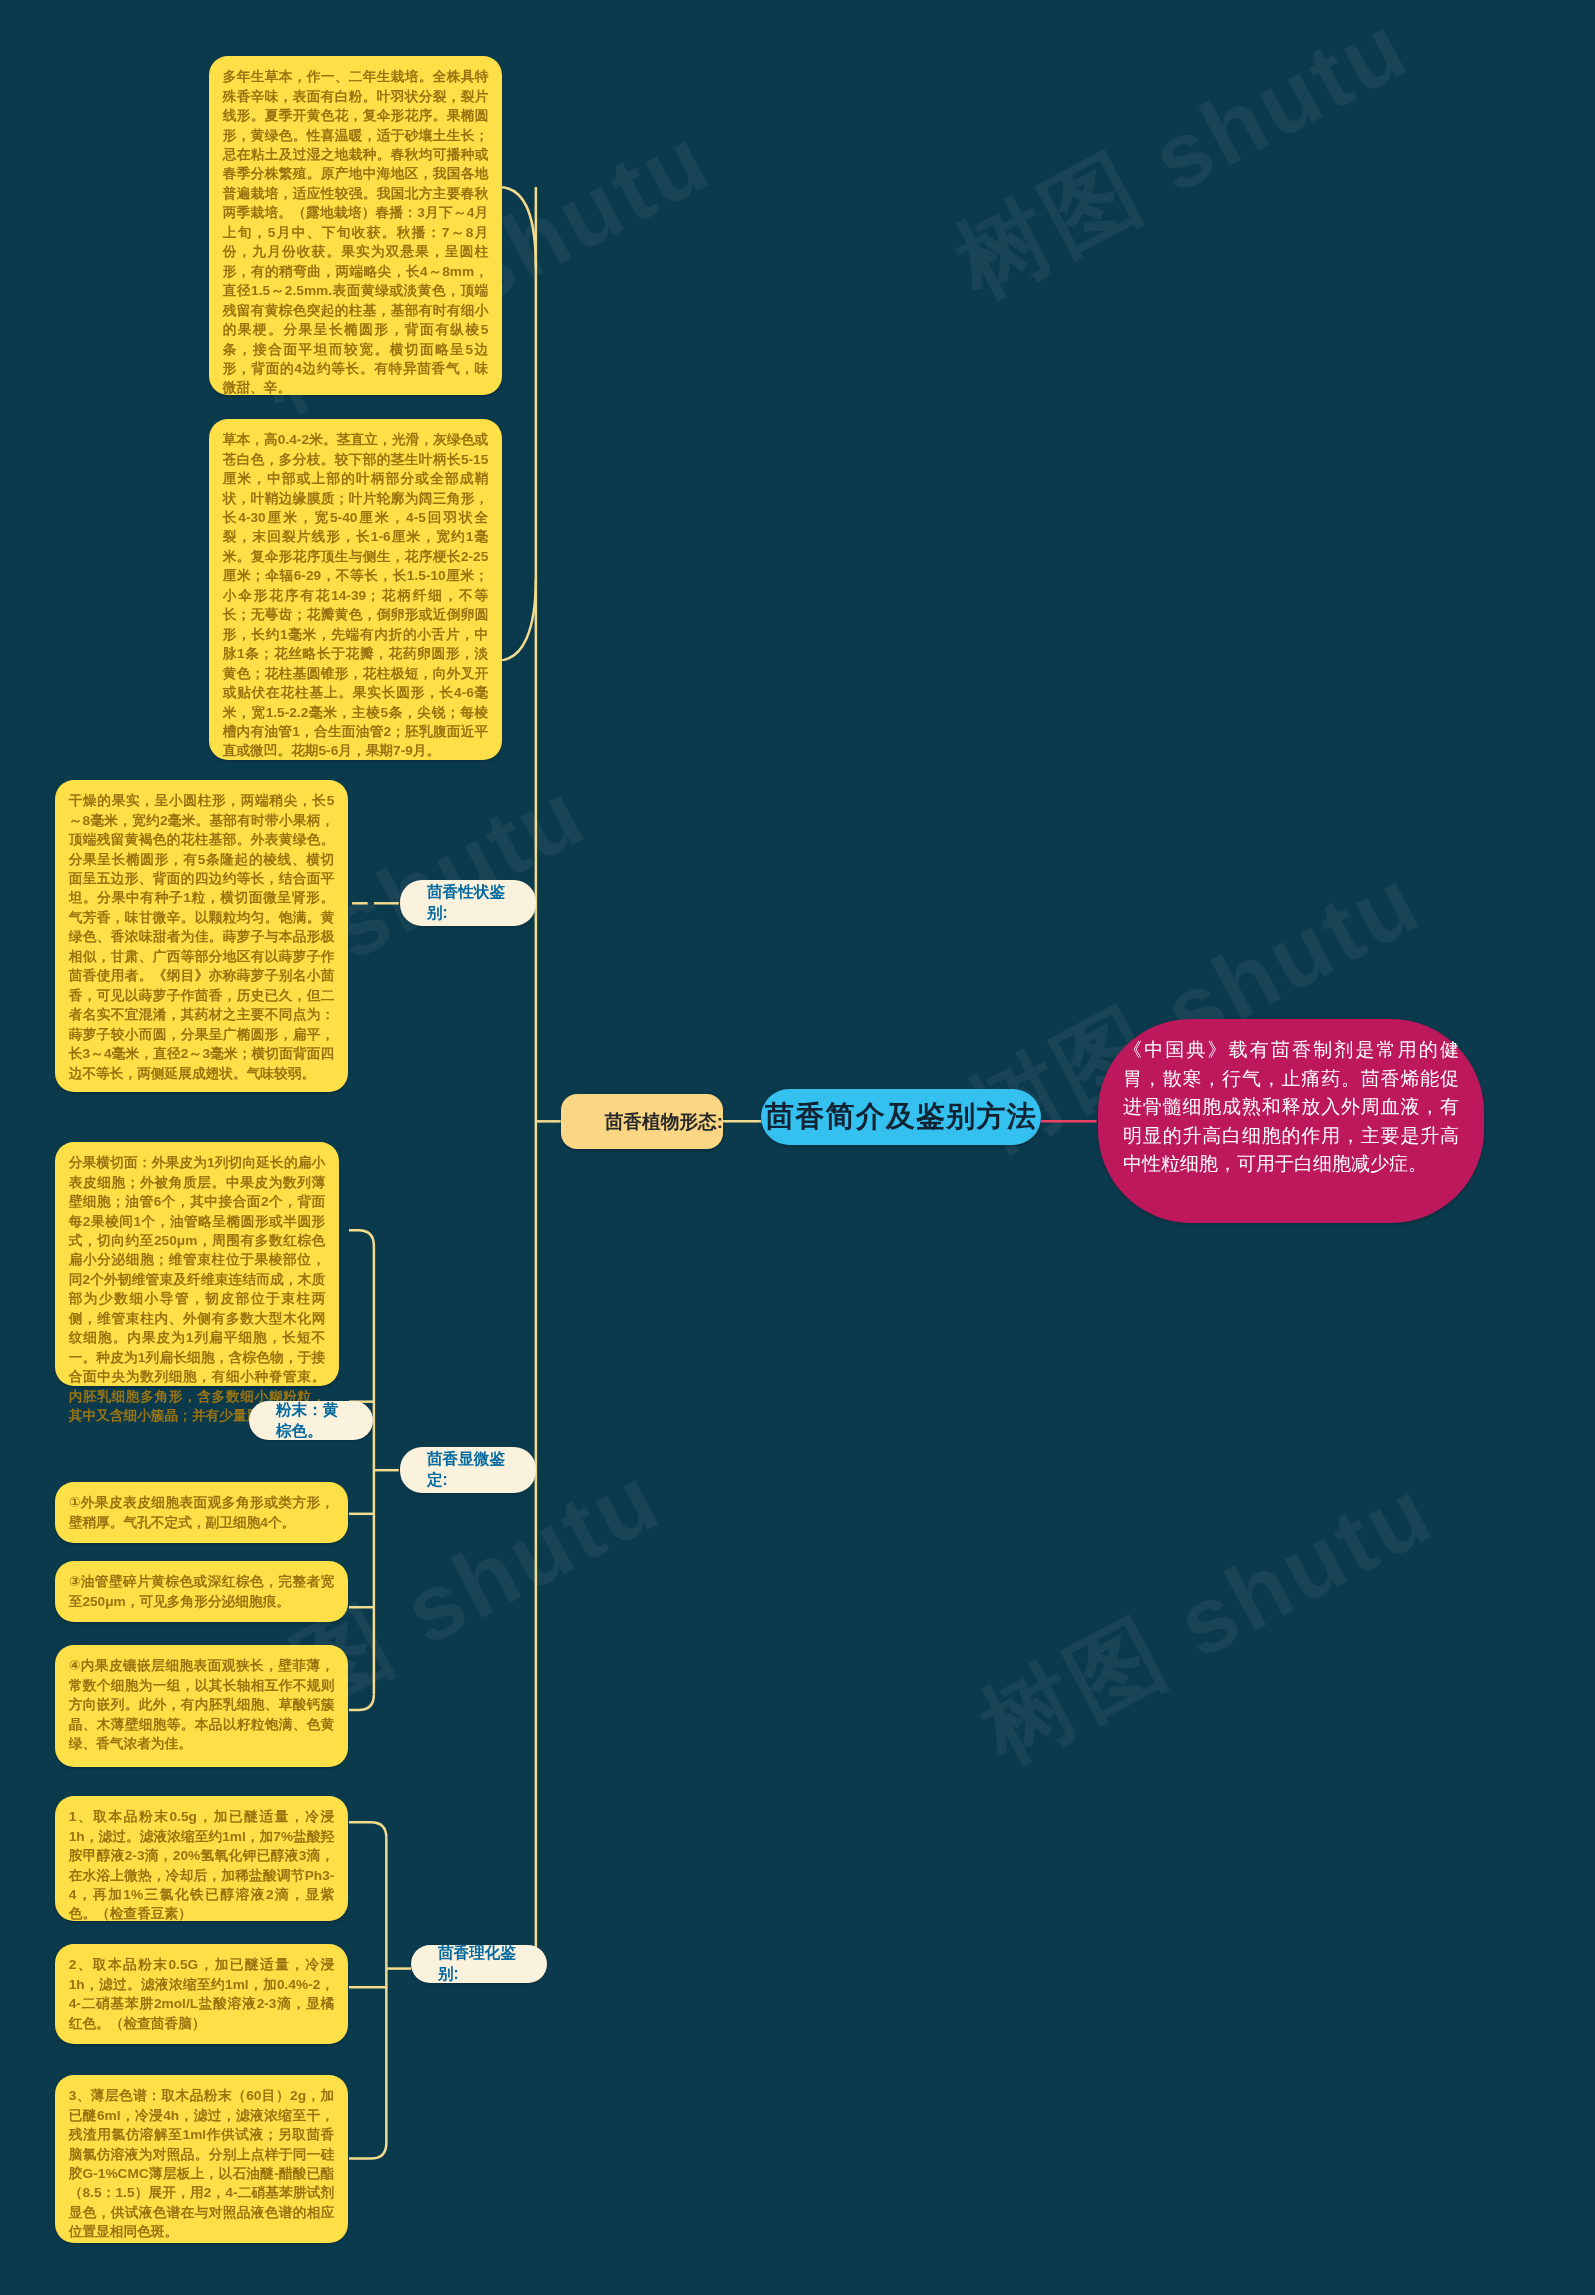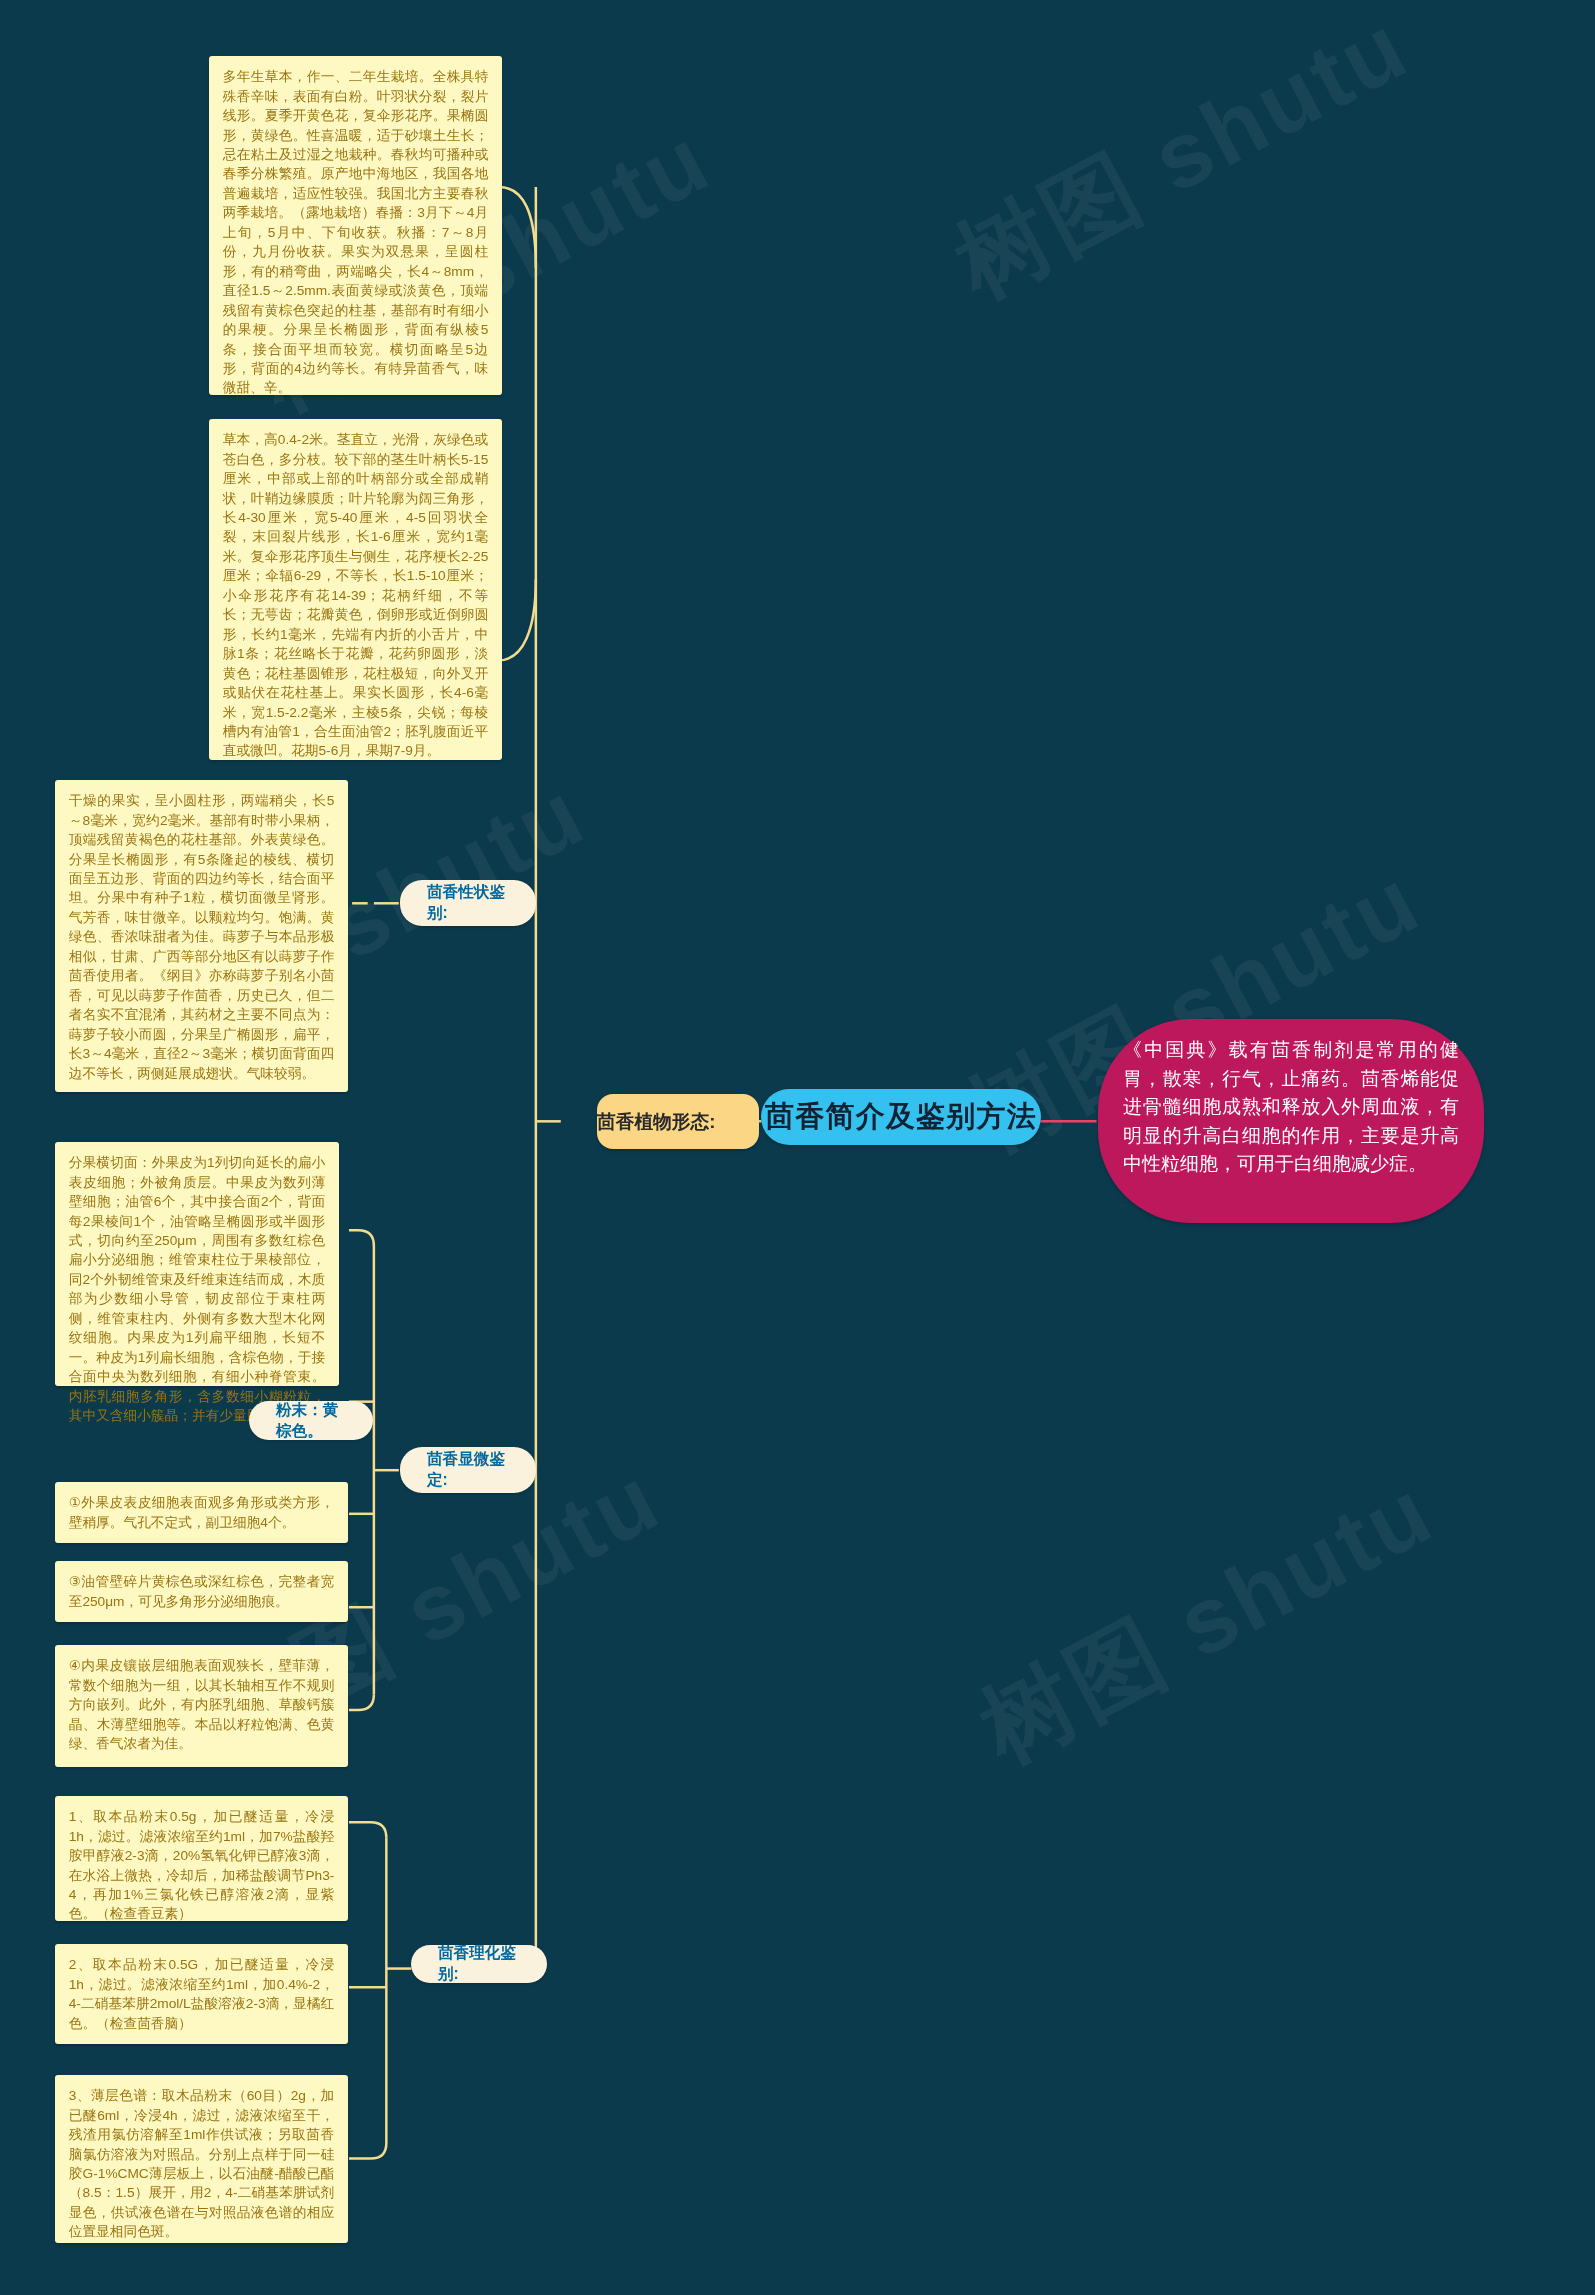--- a/index.html
+++ b/index.html
@@ -35,44 +35,44 @@
     padding:17.4px 25px;
     text-align:justify;
     box-shadow:0 1.2px 3.7px rgba(0,0,0,0.2);
   }
 
   
   .branch{
     background:#fbd684;color:#2a2a2a;
     border-radius:16px;
     font-size:18.7px;font-weight:bold;
-    display:flex;align-items:center;justify-content:flex-start;
+    display:flex;align-items:center;justify-content:flex-end;
     box-shadow:0 1.2px 3.1px rgba(0,0,0,0.2);
-    margin-left:36px;
   }
 
   
   .sublabel{
     background:#fbf2dd;color:#0369a1;
     border-radius:22px;
     font-size:15.6px;font-weight:bold;
     display:flex;align-items:center;
     padding:0 27px;
     box-shadow:0 1.2px 2.5px rgba(0,0,0,0.18);
   }
 
   
   .leaf{
-    background:#fef9c3;color:#9a7410;
-    border-radius:3px;
+    background:#fde047;color:#9a7410;
+    border-radius:19px;
     font-size:13.7px;line-height:1.42;
     padding:11.2px 13.7px;
     text-align:justify;
     box-shadow:0 1.2px 2.5px rgba(0,0,0,0.18);
     box-sizing:border-box;
+    font-weight:bold;
   }
   .leaf.small{font-size:13.7px;}
 </style>
 </head>
 <body>
 
 <div id="canvas">
 
   <div class="wm" style="left:237px;top:206px;">树图 shutu</div>
   <div class="wm" style="left:935px;top:93px;">树图 shutu</div>

